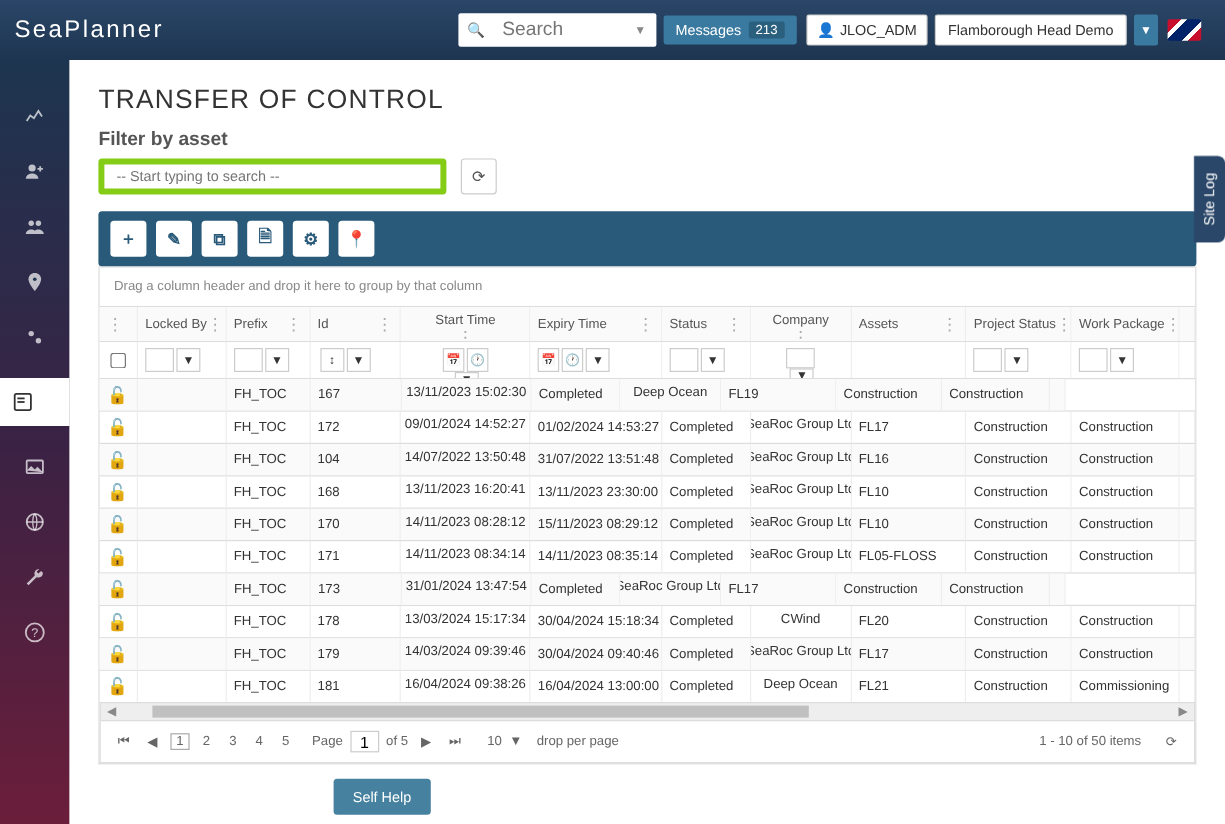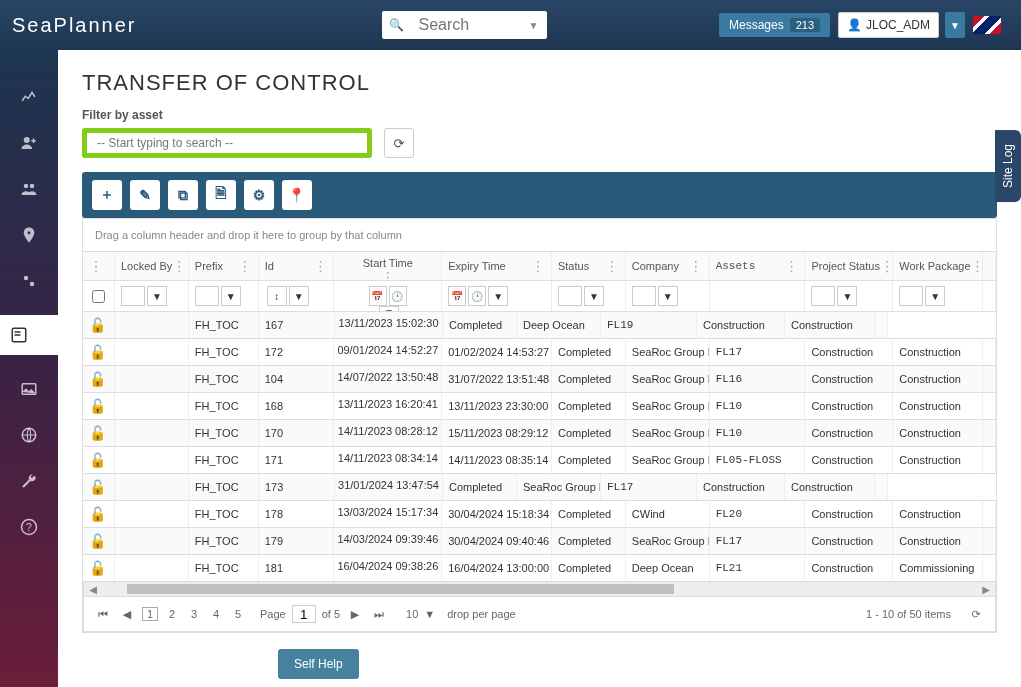--- a/index.html
+++ b/index.html
@@ -16,21 +16,21 @@
 .user-btn { background: #fff; border: 1px solid #ccc; padding: 5px 8px; border-radius: 2px; display: flex; align-items: center; gap: 4px; margin-right: 6px; font-size: 12px; }
 .site-btn { background: #fff; border: 1px solid #ccc; padding: 5px 10px; border-radius: 2px; font-size: 12px; margin-right: 6px; }
 .caret-btn { background: #3a7aa0; color: #fff; border: none; width: 20px; height: 26px; border-radius: 2px; font-size: 10px; margin-right: 8px; }
 .flag { width: 28px; height: 18px; background: linear-gradient(135deg, #c8102e 25%, #fff 25%, #fff 35%, #012169 35%, #012169 65%, #fff 65%, #fff 75%, #c8102e 75%); border-radius: 2px; position: relative; }
 .main { display: flex; height: calc(100% - 50px); }
 .sidebar { width: 58px; background: linear-gradient(180deg, #1d3550 0%, #3a2244 50%, #6b1e3a 100%); display: flex; flex-direction: column; align-items: center; padding-top: 35px; gap: 22px; position: relative; }
 .sidebar .nav-item { width: 24px; height: 24px; color: rgba(255,255,255,0.7); display: flex; align-items: center; justify-content: center; cursor: pointer; font-size: 18px; }
 .sidebar .nav-item.active { background: #fff; color: #333; width: 58px; height: 40px; border-radius: 0; padding-left: 10px; justify-content: flex-start; }
 .content { flex: 1; background: #fff; padding: 20px 24px; overflow: hidden; position: relative; }
 h1 { font-size: 22px; color: #333; margin-bottom: 12px; font-weight: 400; letter-spacing: 1px; }
-.filter-label { font-size: 12px; margin-bottom: 6px; color: #555; font-weight: bold; }
+.filter-label { font-size: 16px; margin-bottom: 6px; color: #555; font-weight: bold; }
 .filter-row { display: flex; gap: 12px; margin-bottom: 14px; }
 .filter-input { width: 290px; height: 30px; border: 5px solid #84cc16; border-radius: 3px; padding: 0 10px; font-size: 12px; color: #888; }
 .refresh-btn { width: 30px; height: 30px; border: 1px solid #ccc; border-radius: 3px; background: #fff; display: flex; align-items: center; justify-content: center; color: #555; cursor: pointer; }
 .toolbar { background: #2a5a7a; border-radius: 3px; padding: 8px 10px; display: flex; gap: 8px; margin-bottom: 0; }
 .tool-btn { width: 30px; height: 30px; background: #fff; border-radius: 3px; border: none; display: flex; align-items: center; justify-content: center; color: #2a5a7a; cursor: pointer; font-size: 14px; font-weight: bold; }
 .grid { border: 1px solid #ddd; border-top: none; }
 .group-row { padding: 10px 12px; color: #888; font-size: 11px; border-top: 1px solid #ddd; }
 .grid-header, .grid-filter, .grid-row { display: flex; border-top: 1px solid #ddd; }
 .cell { border-right: 1px solid #eee; padding: 5px 6px; font-size: 11px; overflow: hidden; white-space: nowrap; display: flex; align-items: center; }
 .grid-header .cell { background: #fafafa; font-weight: normal; color: #555; height: 28px; position: relative; justify-content: space-between; }
@@ -38,22 +38,22 @@
 .grid-filter .cell { height: 30px; background: #fff; }
 .grid-row .cell { height: 26px; }
 .grid-row:nth-child(odd) .cell { background: #fafafa; }
 .c0 { width: 32px; justify-content: center; }
 .c1 { width: 74px; }
 .c2 { width: 70px; }
 .c3 { width: 76px; }
 .c4 { width: 108px; flex-direction: column; }
 .c5 { width: 110px; }
 .c6 { width: 74px; }
-.c7 { width: 84px; }
-.c8 { width: 96px; font-family: Liberation Mono, monospace; }
+.c7 { width: 84px; flex-direction: column; }
+.c8 { width: 96px; }
 .c9 { width: 88px; }
 .c10 { width: 90px; }
 .c11 { width: 8px; }
 .filter-mini { width: 24px; height: 20px; border: 1px solid #ccc; }
 .filter-icon { width: 20px; height: 20px; border: 1px solid #ccc; display: flex; align-items: center; justify-content: center; font-size: 10px; margin-left: 2px; }
 .date-ctrls { display: flex; gap: 2px; }
 .date-ctrls span { border: 1px solid #ccc; width: 18px; height: 20px; display: inline-flex; align-items: center; justify-content: center; font-size: 10px; }
 .lock-icon { font-size: 14px; color: #2a5a7a; }
 .scrollbar { height: 16px; background: #eee; border: 1px solid #ddd; display: flex; align-items: center; position: relative; }
 .scrollbar .thumb { height: 10px; background: #c0c0c0; width: 60%; margin-left: 25px; }
@@ -80,20 +80,21 @@
   </div>
   <div class="spacer"></div>
   <div class="messages-badge">
     <span>Messages</span>
     <span class="count">213</span>
   </div>
   <div class="user-btn">
     <span>👤</span>
     <span>JLOC_ADM</span>
   </div>
+  <div class="site-btn">Flamborough Head Demo</div>
   <button class="caret-btn">▼</button>
   <div class="flag"></div>
 </div>
 
 <div class="main">
   <div class="sidebar">
     <div class="nav-item">
         <svg class="icon" viewBox="0 0 24 24">
           <path d="M3 17l4-6 4 3 5-8 4 6" stroke="currentColor" fill="none" stroke-width="2"></path>
         </svg>

